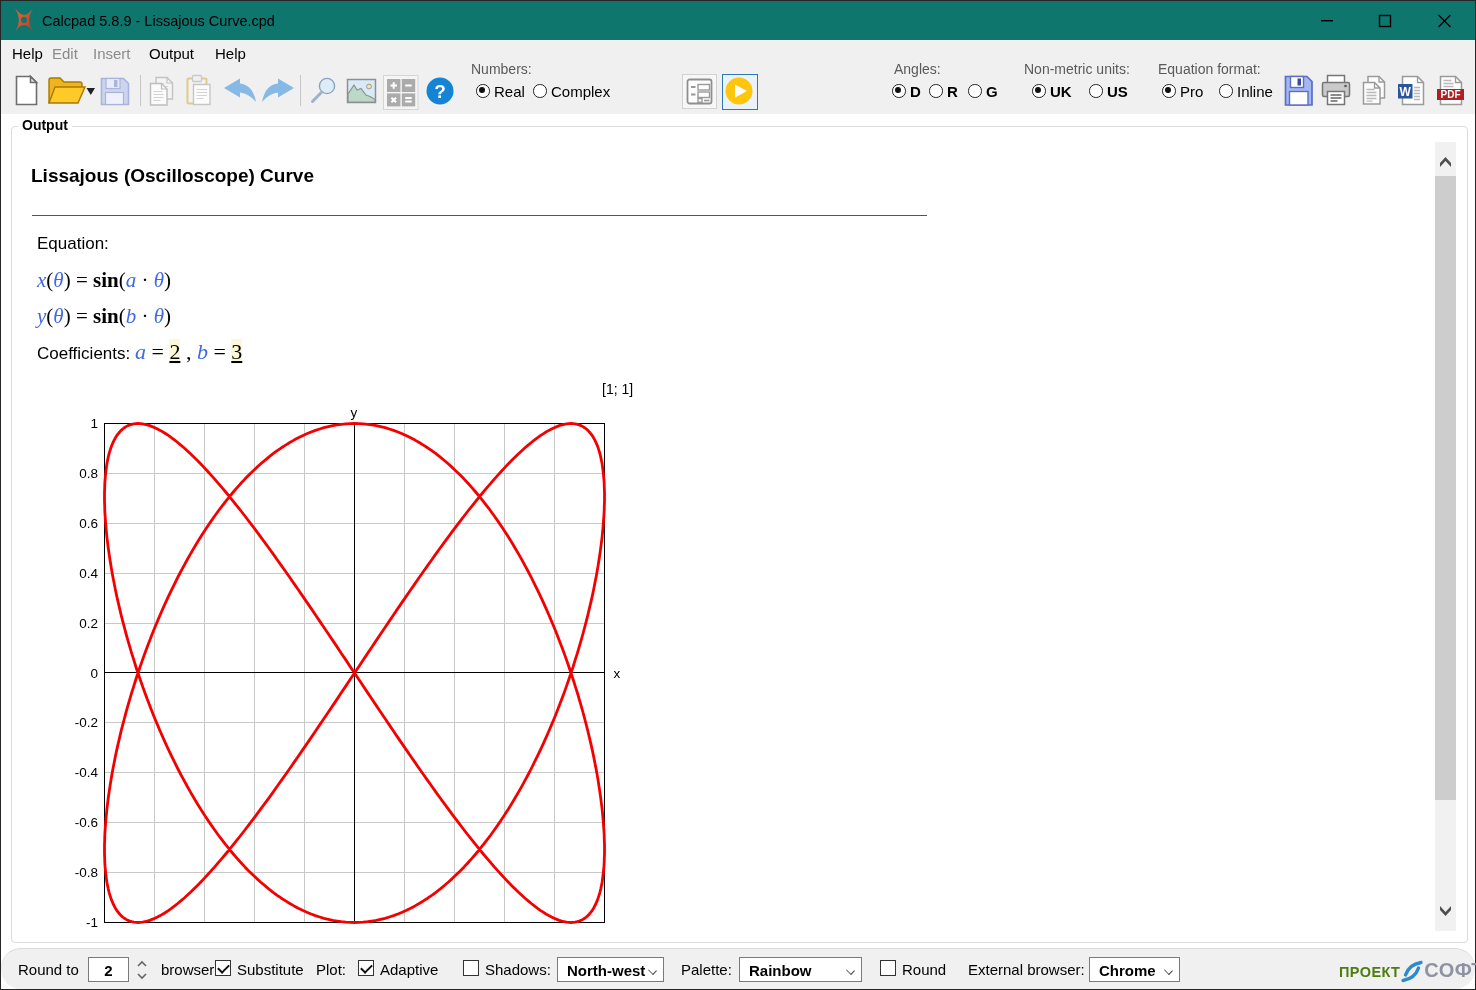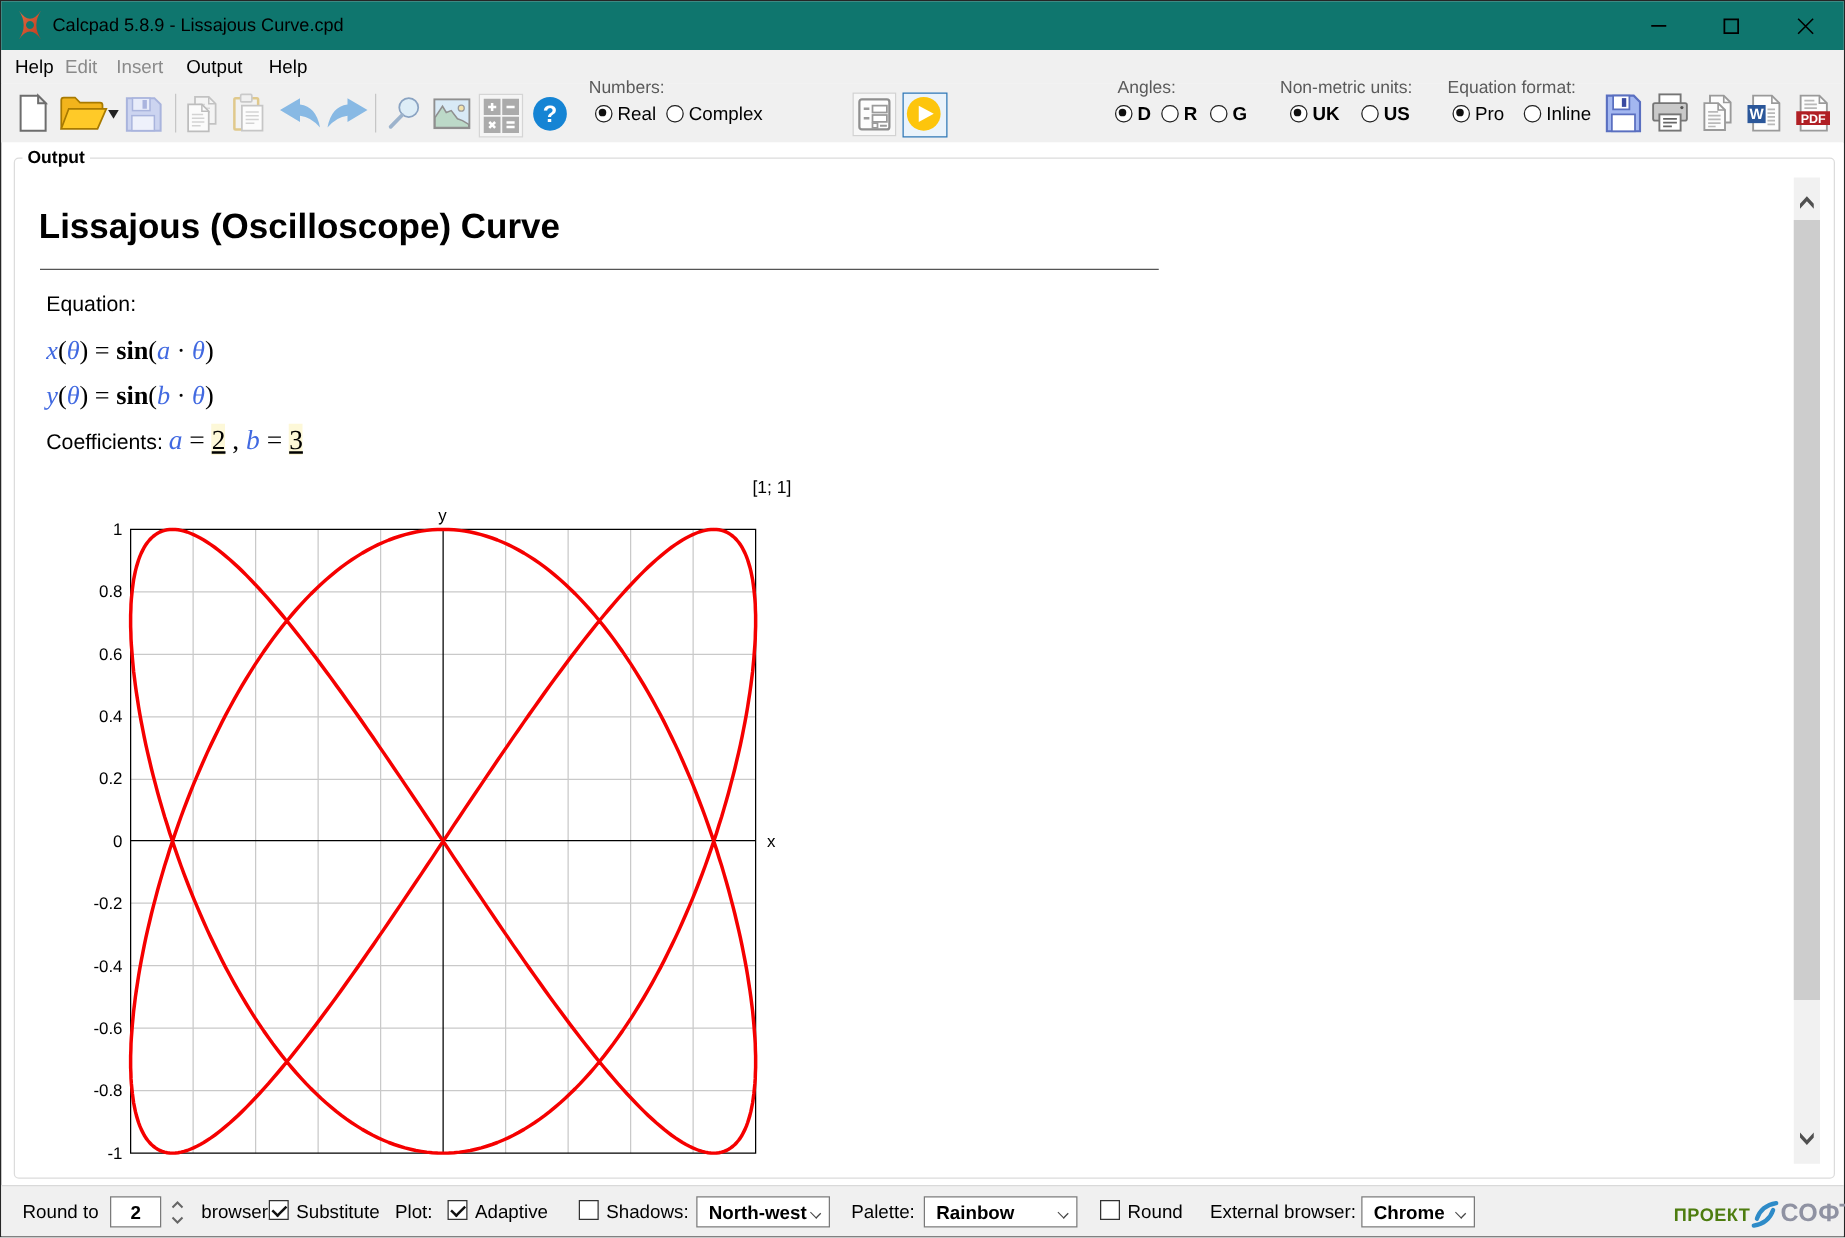--- a/index.html
+++ b/index.html
@@ -23,33 +23,33 @@
 .tbsep { position:absolute; top:8px; width:1px; height:31px; background:#c6c6c6; }
 .tlabel { position:absolute; top:-6px; font-size:14px; color:#5a5a5a; }
 .radio { position:absolute; width:13.5px; height:13.5px; border-radius:50%; border:1.5px solid #222; background:#fff; }
 .radio.sel:before { content:""; position:absolute; left:2.4px; top:2.4px; width:5.8px; height:5.8px; border-radius:50%; background:#111; }
 .rlabel { position:absolute; top:16px; font-size:15px; color:#000; }
 .rlabel.b { font-weight:bold; }
 
 #content { position:absolute; left:1px; top:113px; width:1473px; height:834px; background:#fff; }
 #groupbox { position:absolute; left:9px; top:12px; width:1457px; height:817px; border:1px solid #dcdcdc; border-radius:4px; }
 #gb-label { position:absolute; left:16px; top:3px; background:#fff; padding:0 4px; font-size:14px; font-weight:bold; color:#000; }
-h1.title { position:absolute; left:29px; top:51px; font-size:28px; font-weight:bold; color:#000; font-family:"Liberation Sans",sans-serif; }
+h1.title { position:absolute; left:29px; top:51px; font-size:19px; font-weight:bold; color:#000; font-family:"Liberation Sans",sans-serif; }
 #hr1 { position:absolute; left:30px; top:101px; width:895px; height:1px; background:#555; }
 .eq { font-family:"Liberation Serif", serif; font-size:21px; color:#000; position:absolute; }
 .v { color:#4169e1; font-style:italic; }
 .fn { font-weight:bold;margin-top:12px; }
 .val { text-decoration:underline; background:#fdf8d8; }
 #coeff { position:absolute; left:35px; top:225px; font-size:21px;text-align:right; }
 #plotlbl { position:absolute; left:600px; top:267px; font-size:14px; color:#000; }
 
 #sbar { position:absolute; left:1433px; top:28px; width:21px; height:789px; background:#f1f1f1; }
 #sthumb { position:absolute; left:0; top:34px; width:21px; height:624px; background:#cdcdcd; }
 
-#statusbar { position:absolute; left:0; top:947px; width:1474px; height:41px; background:#f0f0f0; border-top:1px solid #d9d9d9; font-size:15px; }
+#statusbar { position:absolute; left:0; top:947px; width:1474px; height:41px; background:#f0f0f0; border-top:1px solid #d9d9d9; font-size:15px;border-radius:20px; }
 .sb-item { position:absolute; top:12px; color:#000; }
 .cb { position:absolute; top:11px; width:16px; height:16px; border:1px solid #333; background:#fff; }
 .cb.ck:before { content:""; position:absolute; left:2px; top:3px; width:9px; height:5px; border-left:2.5px solid #111; border-bottom:2.5px solid #111; transform:rotate(-45deg); }
 .dd { position:absolute; top:8px; height:25px; border:1px solid #7a7a7a; background:#fff; font-weight:bold; font-size:15px; }
 .dd span.t { position:absolute; left:9px; top:4px; }
 .dd .chev { position:absolute; right:7px; top:9px; width:7px; height:7px; border-right:1.6px solid #444; border-bottom:1.6px solid #444; transform:rotate(45deg) scale(1,0.8); }
 </style>
 </head>
 <body>
 <div id="win">

